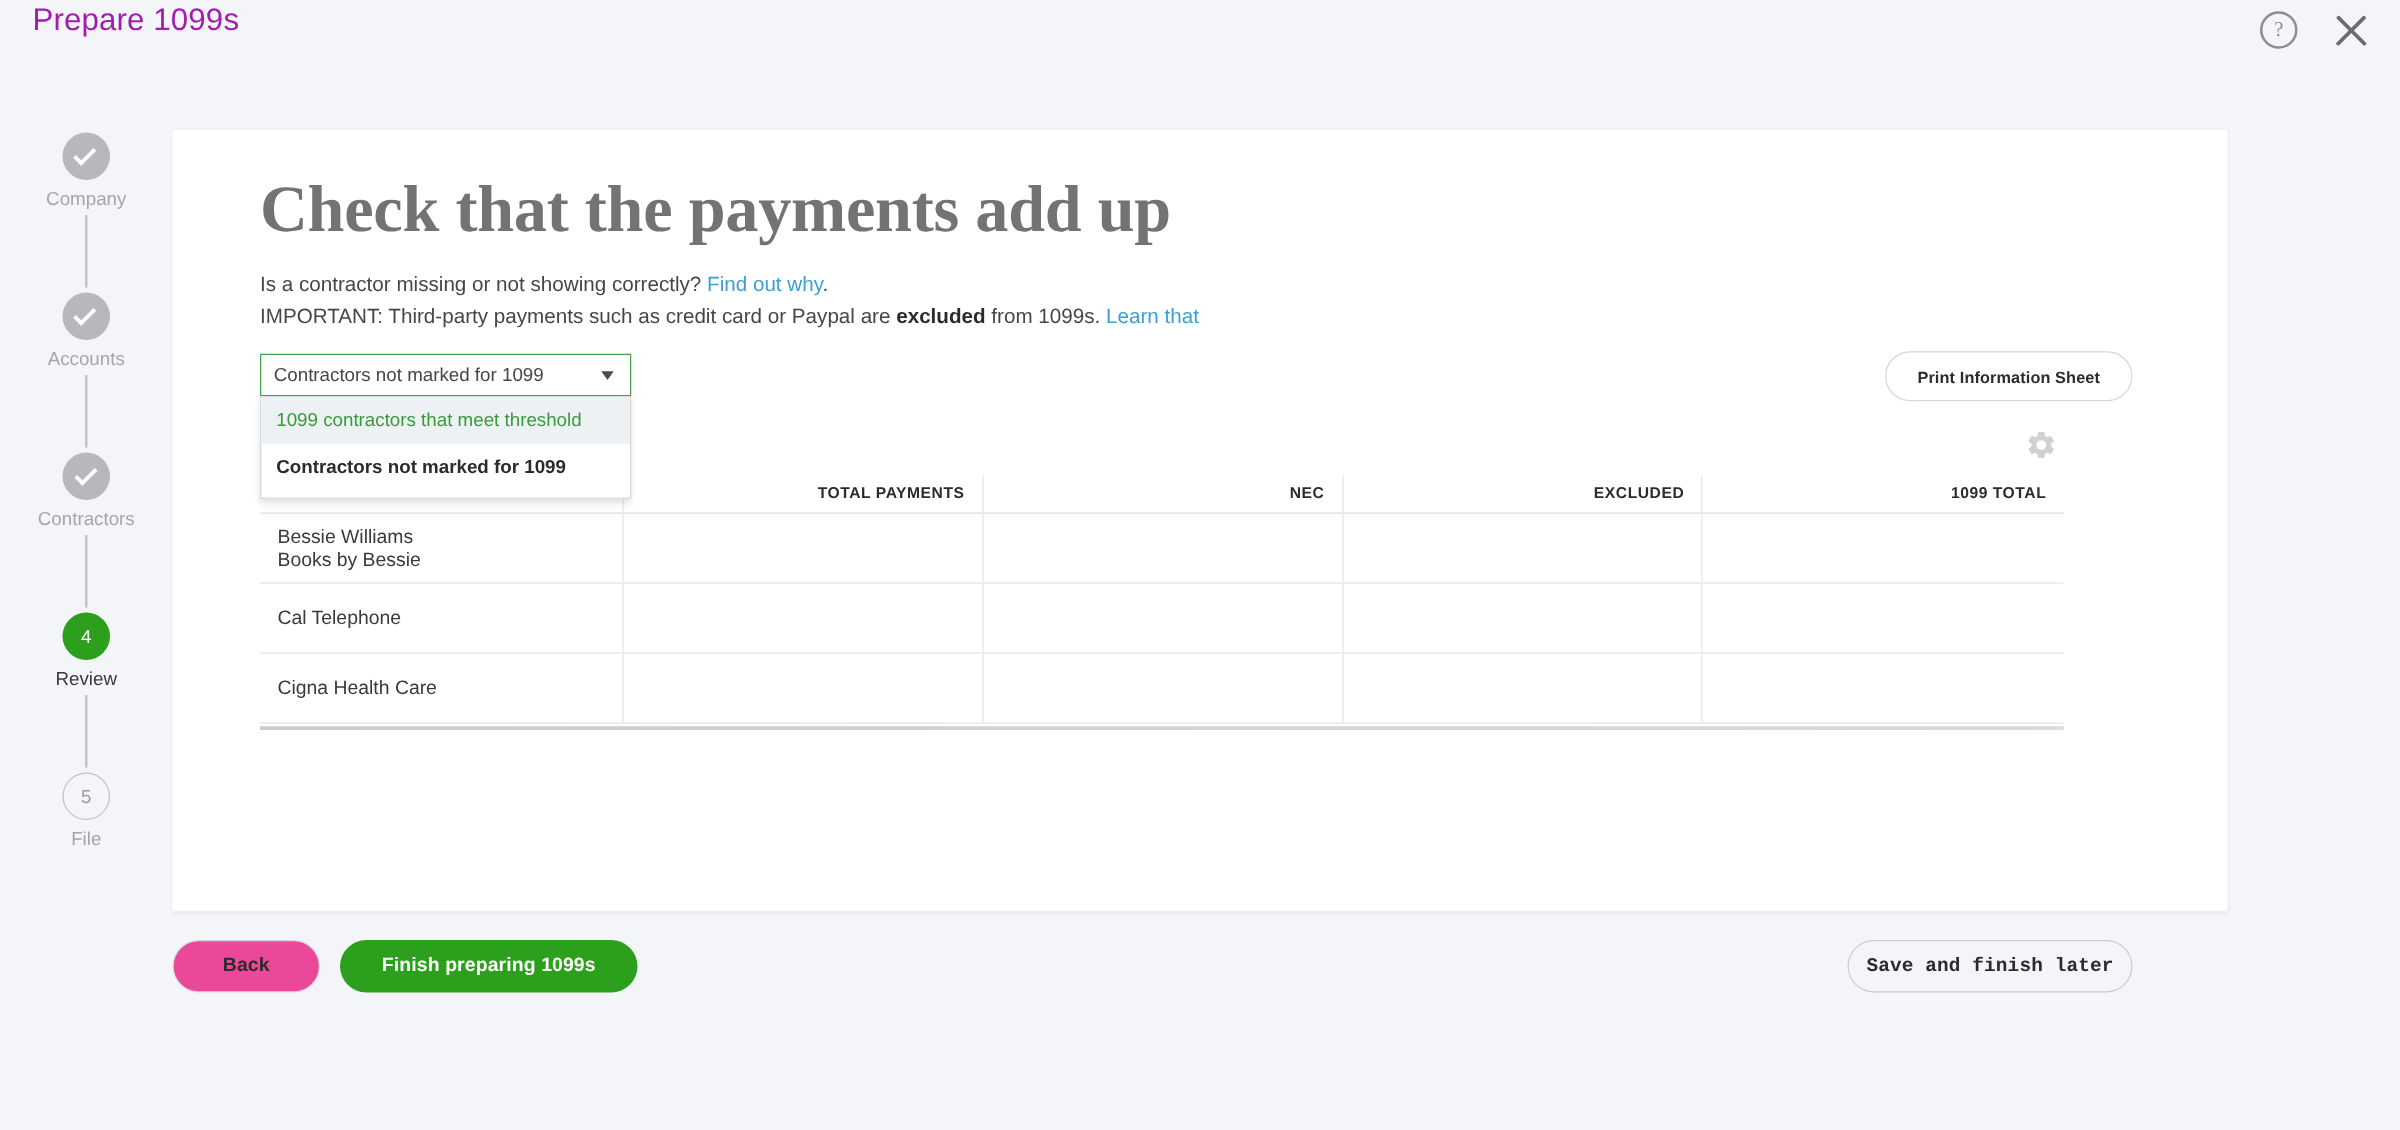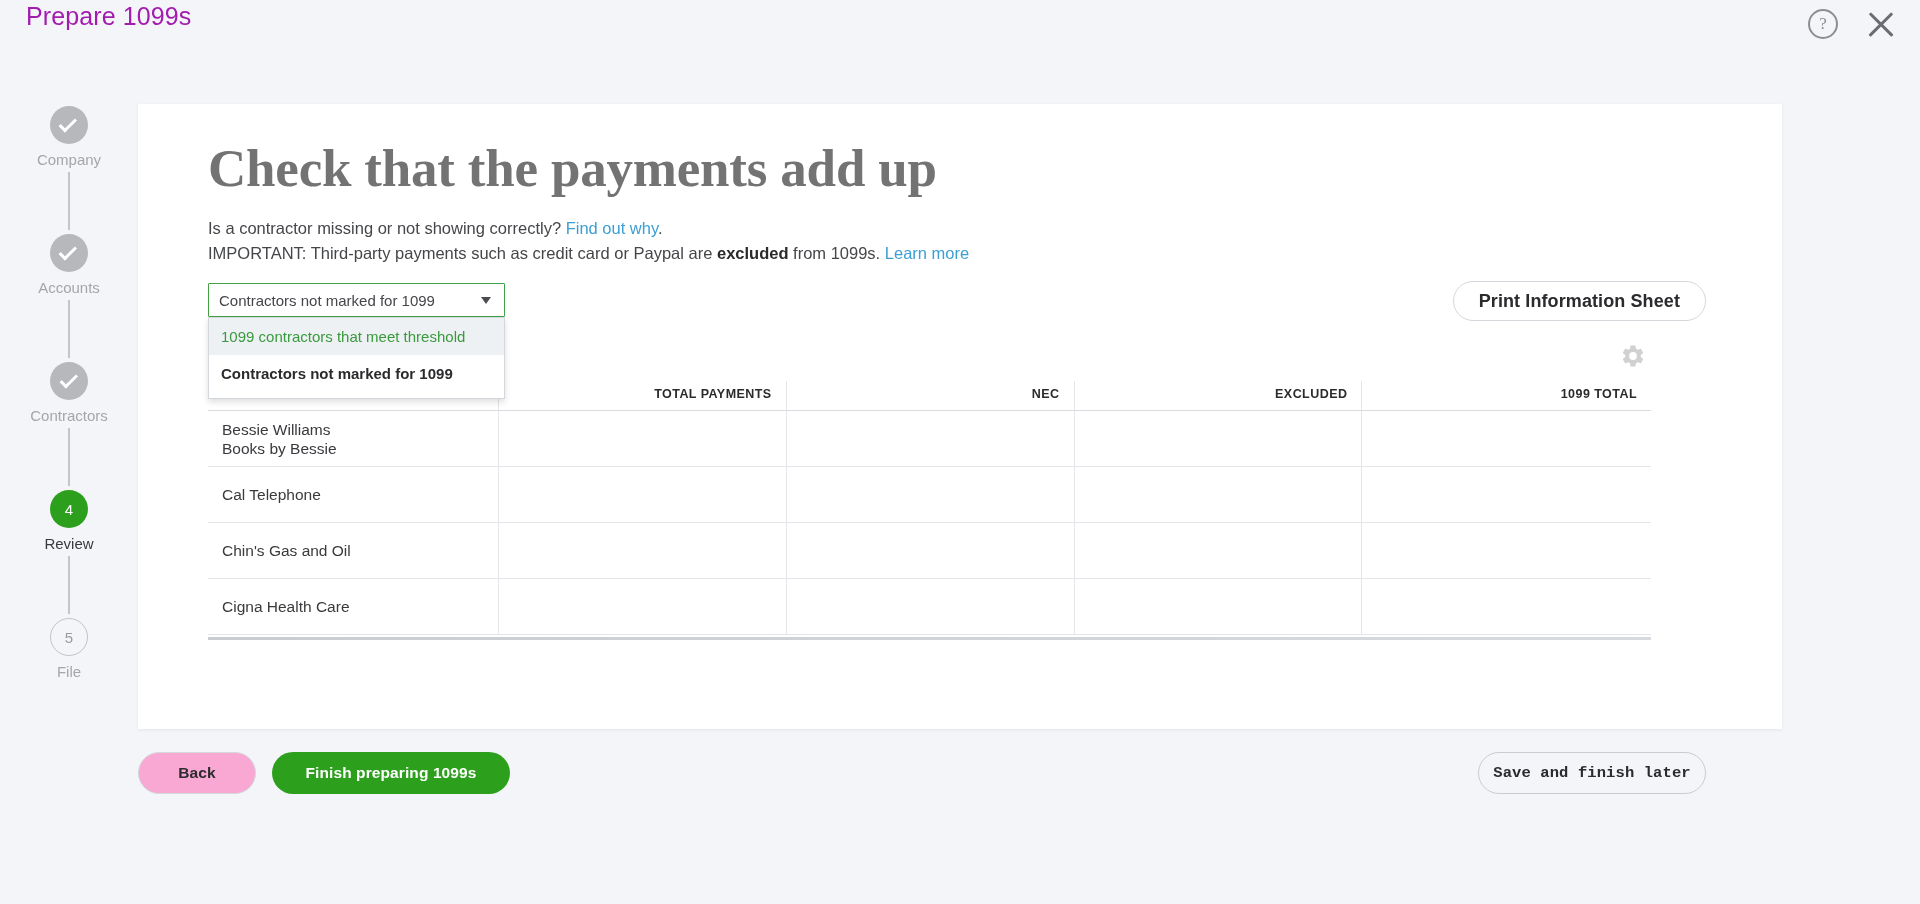--- a/index.html
+++ b/index.html
@@ -234,21 +234,21 @@
   .print-btn {
     position: absolute;
     right: 76px;
     top: -2px;
     height: 40px;
     padding: 0 25px;
     border: 1.3px solid #d4d7dc;
     border-radius: 20px;
     background: #ffffff;
     font-family: "Liberation Sans", sans-serif;
-    font-size: 18px;
+    font-size: 13px;
     font-weight: 700;
     color: #2b2b2e;
     cursor: pointer;
     letter-spacing: .1px;
   }
 
   
   .table-wrap {
     position: relative;
     margin-top: 12px;
@@ -330,21 +330,21 @@
     font-family: "Liberation Sans", sans-serif;
     font-size: 15.5px;
     font-weight: 700;
     cursor: pointer;
     letter-spacing: .1px;
   }
   .btn-back {
     position: absolute;
     left: 0; top: 0;
     width: 118px;
-    background: #f9a8d4;
+    background: #ec4899;
     border: 1.3px solid #d4d7dc;
     color: #2b2b2e;
   }
   .btn-finish {
     position: absolute;
     left: 134px; top: 0;
     width: 238px;
     background: #2ca01c;
     border: none;
     color: #ffffff;
@@ -411,21 +411,21 @@
 <div class="card">
   <div class="content">
 
     <h1 class="page-title">Check that the payments add up</h1>
 
     <div class="intro">
       <p>
         <span>Is a contractor missing or not showing correctly? </span><a>Find out why</a><span>.</span>
       </p>
       <p>
-        <span>IMPORTANT: Third-party payments such as credit card or Paypal are </span><b>excluded</b><span> from 1099s. </span><a>Learn more</a>
+        <span>IMPORTANT: Third-party payments such as credit card or Paypal are </span><b>excluded</b><span> from 1099s. </span><a>Learn that</a>
       </p>
     </div>
 
     <div class="filter-row">
 
       <div class="select-box">
         <span>Contractors not marked for 1099</span>
         <span class="select-caret"></span>
       </div>
 
@@ -476,29 +476,20 @@
             <td class="col-name">
               <span class="sub-line">Cal Telephone</span>
             </td>
             <td></td>
             <td></td>
             <td></td>
             <td></td>
           </tr>
           <tr>
             <td class="col-name">
-              <span class="sub-line">Chin's Gas and Oil</span>
-            </td>
-            <td></td>
-            <td></td>
-            <td></td>
-            <td></td>
-          </tr>
-          <tr>
-            <td class="col-name">
               <span class="sub-line">Cigna Health Care</span>
             </td>
             <td></td>
             <td></td>
             <td></td>
             <td></td>
           </tr>
         </tbody>
       </table>
 

